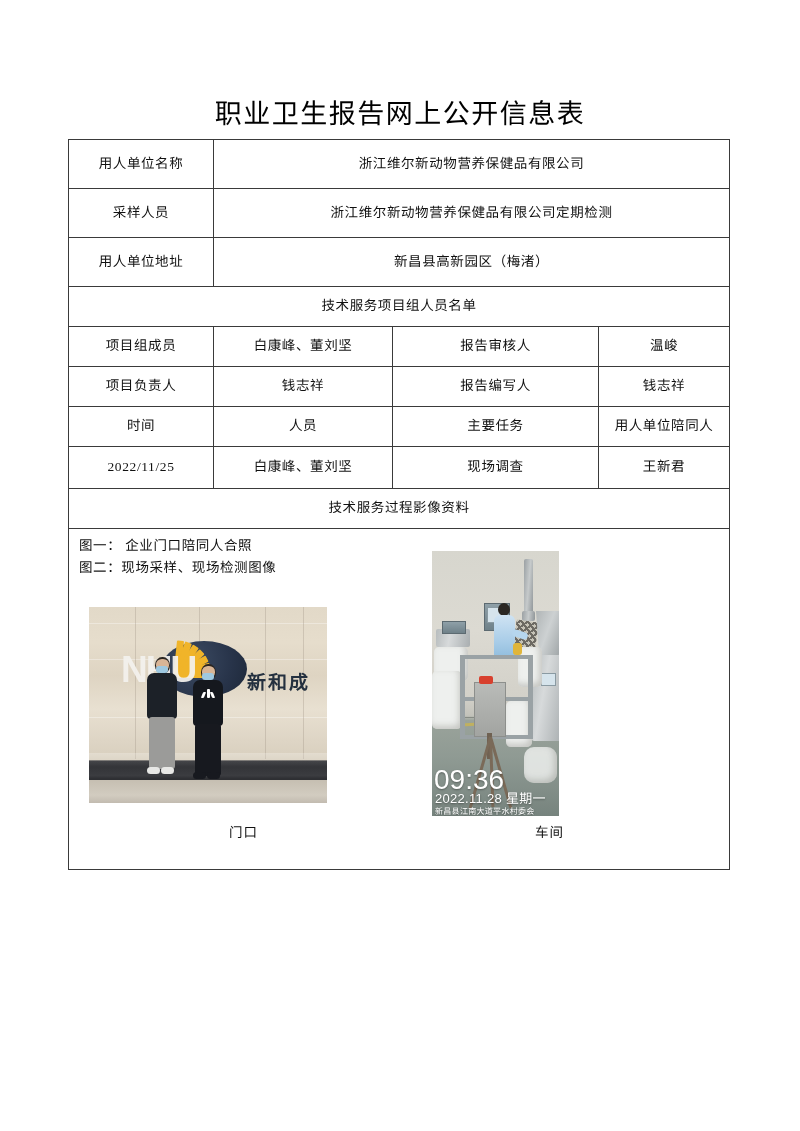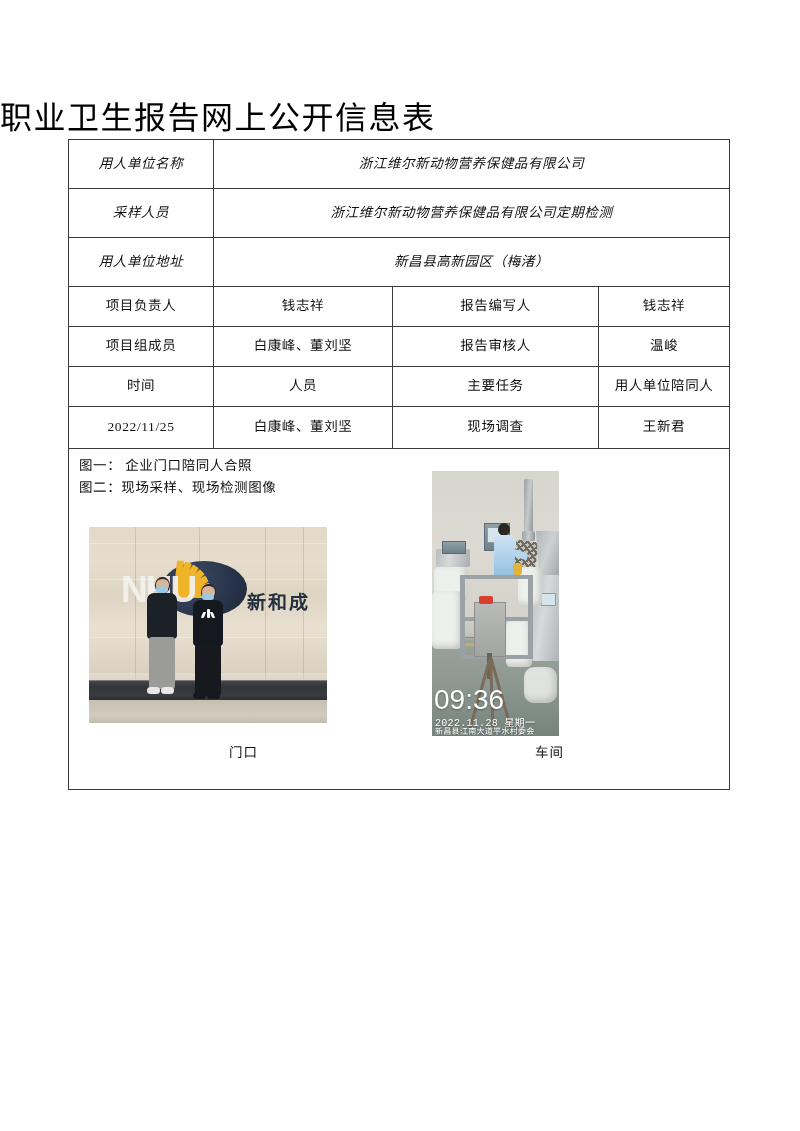--- a/index.html
+++ b/index.html
@@ -25,21 +25,22 @@
     height: 1131px;
     background: #ffffff;
   }
 
   
   .doc-title {
     position: absolute;
     left: 0;
     top: 92px;
     width: 800px;
-    font-size: 32px;
+    text-align: center;
+    font-size: 27px;
     letter-spacing: 1.5px;
     font-weight: 400;
     color: #000000;
     font-family: "Liberation Serif", "DejaVu Serif", serif;
   }
 
   
   .info-table {
     position: absolute;
     left: 68px;
@@ -57,21 +58,21 @@
     color: #111111;
     padding: 2px 4px;
     letter-spacing: 0.6px;
     line-height: 1.5;
   }
   .c1 { width: 145px; }
   .c2 { width: 179px; }
   .c3 { width: 206px; }
   .c4 { width: 131px; }
 
-  .r-tall   { height: 49px; font-style: italic; }
+  .r-tall   { height: 49px; }
   .r-mid    { height: 40px; }
   .r-band   { height: 40px; }
   .r-data   { height: 42px; padding-left: 7px; }
 
   .band {
     font-size: 14px;
     letter-spacing: 1.2px;
   }
 
   
@@ -295,23 +296,23 @@
     position: absolute; left: 2px; top: 215px;
     color: #ffffff;
     font-family: "Liberation Sans", sans-serif;
     font-size: 28px;
     font-weight: 400;
     letter-spacing: 0px;
     line-height: 28px;
     text-shadow: 0 1px 2px rgba(0,0,0,0.35);
   }
   .rp-date {
-    position: absolute; left: 3px; top: 245px;
-    color: #ffffff; font-size: 10px; letter-spacing: 0.3px;
-    font-family: Liberation Mono, monospace;
+    position: absolute; left: 3px; top: 238px;
+    color: #ffffff; font-size: 13px; letter-spacing: 0.3px;
+    font-family: Liberation Sans, sans-serif;
     text-shadow: 0 1px 2px rgba(0,0,0,0.4);
     white-space: nowrap;
   }
   .rp-loc {
     position: absolute; left: 3px; top: 255px;
     color: #ffffff; font-size: 8px; letter-spacing: 0.3px;
     font-family: "Liberation Sans", sans-serif;
     text-shadow: 0 1px 2px rgba(0,0,0,0.4);
     white-space: nowrap;
   }
@@ -341,51 +342,57 @@
         <td>采样人员</td>
         <td colspan="3">浙江维尔新动物营养保健品有限公司定期检测</td>
       </tr>
 
       <tr class="r-tall">
         <td>用人单位地址</td>
         <td colspan="3">新昌县高新园区（梅渚）</td>
       </tr>
 
 
+      <tr class="r-band">
+        <td class="band" colspan="4">技术服务项目组人员名单</td>
+      </tr>
+
+      <tr class="r-mid">
+        <td>项目组成员</td>
+        <td>白康峰、董刘坚</td>
+        <td>报告审核人</td>
+        <td>温峻</td>
+      </tr>
 
       <tr class="r-mid">
         <td>项目负责人</td>
         <td>钱志祥</td>
         <td>报告编写人</td>
         <td>钱志祥</td>
       </tr>
 
-      <tr class="r-mid">
-        <td>项目组成员</td>
-        <td>白康峰、董刘坚</td>
-        <td>报告审核人</td>
-        <td>温峻</td>
-      </tr>
-
 
       <tr class="r-mid">
         <td>时间</td>
         <td>人员</td>
         <td>主要任务</td>
         <td>用人单位陪同人</td>
       </tr>
 
       <tr class="r-data">
         <td>2022/11/25</td>
         <td>白康峰、董刘坚</td>
         <td>现场调查</td>
         <td>王新君</td>
       </tr>
 
 
+      <tr class="r-band">
+        <td class="band" colspan="4">技术服务过程影像资料</td>
+      </tr>
 
       <tr>
         <td class="figures-cell" colspan="4">
 
           <div class="fig-caption-list">
             <div>图一： 企业门口陪同人合照</div>
             <div>图二：现场采样、现场检测图像</div>
           </div>
 
           <div class="photo-left">

